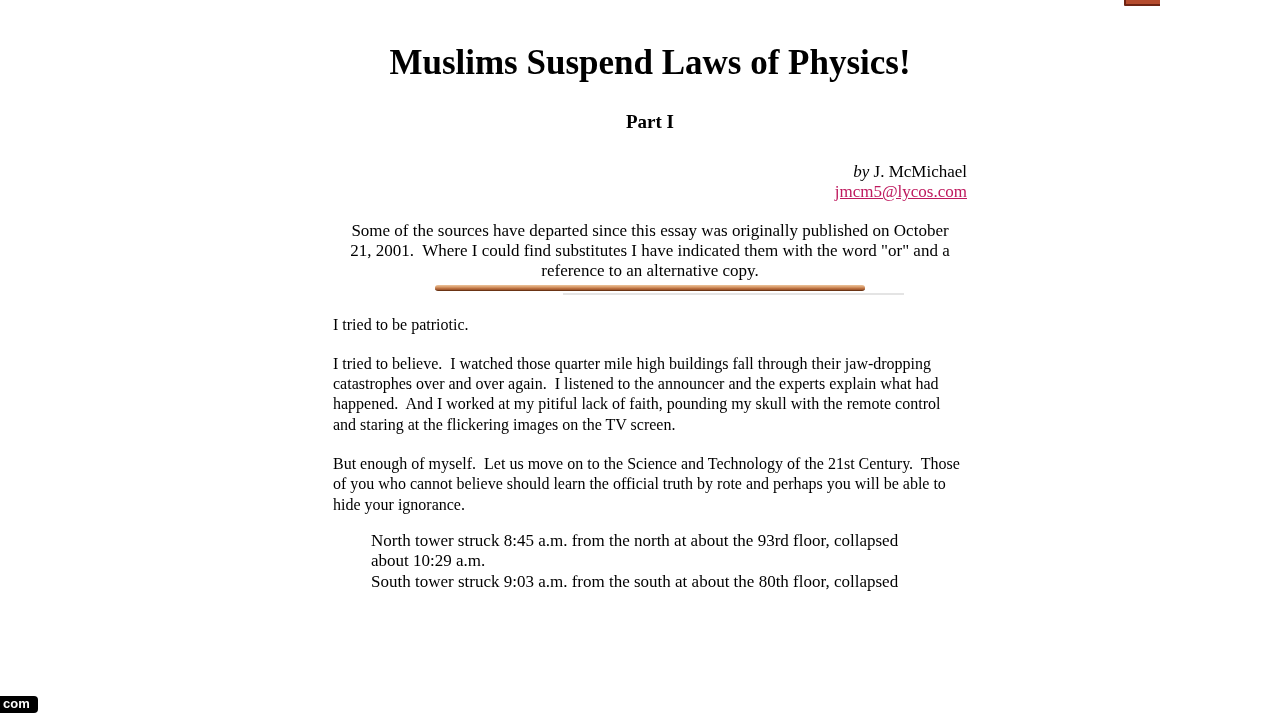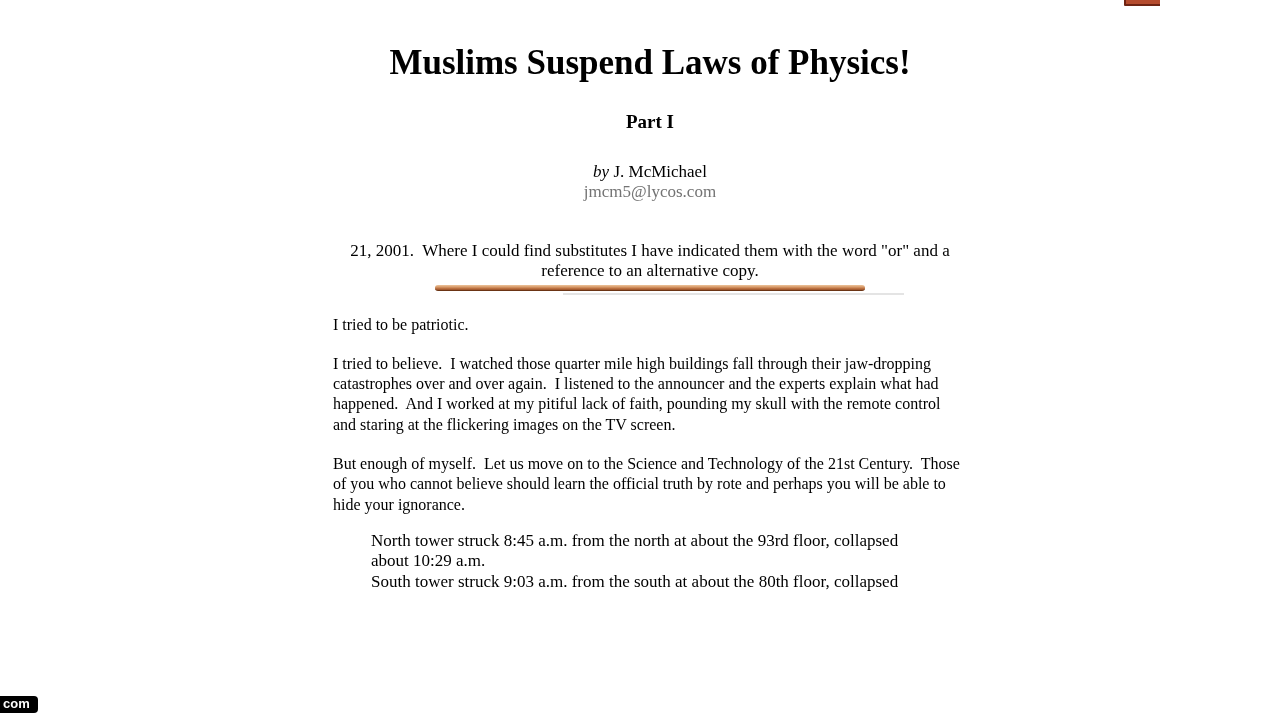--- a/index.html
+++ b/index.html
@@ -16,26 +16,26 @@
     margin: 43px 0 0 0; text-align: center;
     font-size: 35px; line-height: 40px; font-weight: bold;
     white-space: pre-wrap;
   }
   h2.subtitle {
     margin: 23px 0 0 0; text-align: center;
     font-size: 19px; line-height: 32px; font-weight: bold;
     white-space: pre-wrap;
   }
   p.byline {
-    margin: 23.5px 0 0 0; text-align: center;
+    margin: 23.5px 0 0 0; text-align: right;
     font-size: 17px; line-height: 20.5px;
     white-space: pre-wrap;
   }
   a.email-link {
-    color: #737373; cursor: pointer;
+    color: #be185d; text-decoration: underline; cursor: pointer;
   }
   p.notice {
     margin: 18px 0 0 0; text-align: center;
     font-size: 17px; line-height: 20.4px;
     white-space: pre-wrap;
   }
   .hr-wrap { position: relative; margin: 3px 0 0 0; height: 7px; }
   .copper-hr {
     width: 430px; height: 5px; margin: 0 auto;
     border-radius: 3px;
@@ -94,21 +94,21 @@
 <div class="stage">
 
   <div class="page">
 
     <h1 class="title">Muslims Suspend Laws of Physics!</h1>
 
     <h2 class="subtitle">Part I</h2>
 
     <p class="byline"><i>by</i> <span>J. McMichael</span><br><a class="email-link">jmcm5@lycos.com</a></p>
 
-    <p class="notice"><br><span>21, 2001.  Where I could find substitutes I have indicated them with the word "or" and a</span><br><span>reference to an alternative copy.</span><br></p>
+    <p class="notice"><span>Some of the sources have departed since this essay was originally published on October</span><br><span>21, 2001.  Where I could find substitutes I have indicated them with the word "or" and a</span><br><span>reference to an alternative copy.</span><br></p>
 
     <div class="hr-wrap">
       <div class="copper-hr"></div>
       <div class="hr-shadow"></div>
     </div>
 
     <p class="body-para first">I tried to be patriotic.</p>
 
     <p class="body-para">I tried to believe.  I watched those quarter mile high buildings fall through their jaw-dropping catastrophes over and over again.  I listened to the announcer and the experts explain what had happened.  And I worked at my pitiful lack of faith, pounding my skull with the remote control and staring at the flickering images on the TV screen.</p>
 

